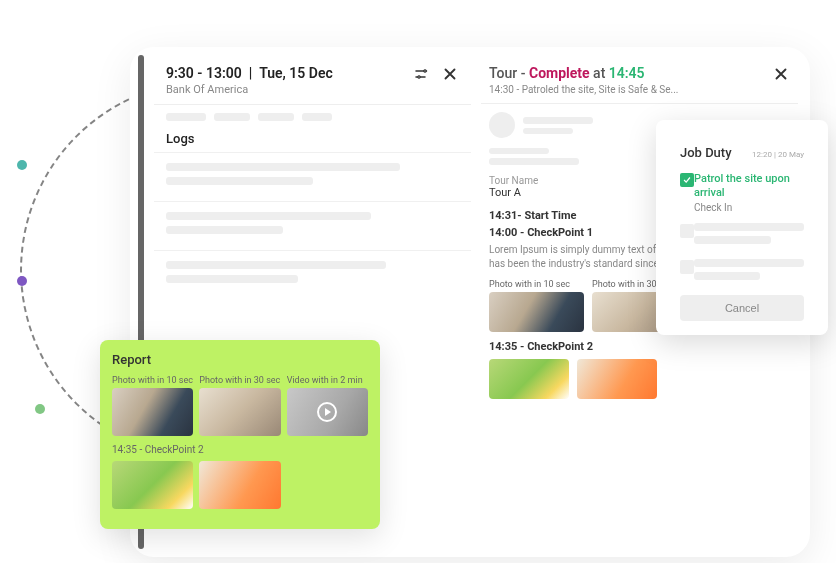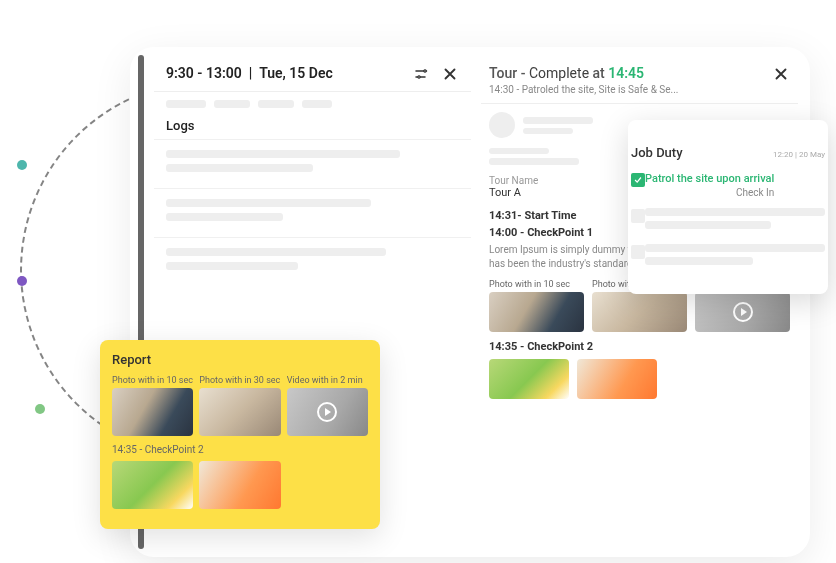--- a/index.html
+++ b/index.html
@@ -32,21 +32,21 @@
 .sk { background: #eee; border-radius: 3px; height: 8px; }
 
 .section-title { font-size: 13px; padding: 6px 12px; color: #222; font-weight: 500; }
 .log-item { padding: 10px 12px; border-top: 1px solid #f0f0f0; }
 .log-item .sk { margin-bottom: 6px; }
 
 
 .panel-right { flex: 1; min-width: 0; padding-right: 12px; }
 .tour-header { padding: 10px 8px 8px; display: flex; justify-content: space-between; align-items: flex-start; border-bottom: 1px solid #eee; }
 .tour-title { font-size: 14px; font-weight: 500; color: #555; }
-.tour-title .complete { color: #404040; font-weight: 400; }
+.tour-title .complete { color: #be185d; font-weight: 700; }
 .tour-title .time { color: #2bb673; font-weight: 600; }
 .tour-sub { font-size: 10px; color: #888; margin-top: 3px; }
 
 .tour-body { padding: 8px; font-size: 11px; color: #555; }
 .tour-user { display: flex; gap: 8px; align-items: center; margin-bottom: 10px; }
 .avatar-sk { width: 26px; height: 26px; border-radius: 50%; background: #eee; }
 .tour-field-label { font-size: 10px; color: #999; }
 .tour-field-val { font-size: 11px; color: #333; margin-bottom: 10px; }
 .tour-line { margin-bottom: 4px; }
 .tour-line b { color: #333; }
@@ -58,32 +58,32 @@
 .thumb { width: 100%; height: 40px; border-radius: 4px; position: relative; overflow: hidden; }
 .thumb.a { background: linear-gradient(120deg, #d9cfc2 0%, #b8a890 40%, #3a4a5a 70%, #2a3340 100%); }
 .thumb.b { background: linear-gradient(135deg, #e8dfd0 0%, #c9b8a0 50%, #998876 100%); }
 .thumb.c { background: linear-gradient(120deg, #c8c8c8 0%, #a8a8a8 60%, #888 100%); }
 .thumb.d { background: linear-gradient(135deg, #b8d878 0%, #88c850 50%, #f8d860 80%, #fff 100%); }
 .thumb.e { background: linear-gradient(120deg, #f0e8d8 0%, #ff9850 60%, #ff7830 100%); }
 .play-icon { position: absolute; top: 50%; left: 50%; width: 20px; height: 20px; margin: -10px 0 0 -10px; border: 2px solid #fff; border-radius: 50%; display: flex; align-items: center; justify-content: center; }
 .play-icon::after { content: ""; border-left: 6px solid #fff; border-top: 4px solid transparent; border-bottom: 4px solid transparent; margin-left: 2px; }
 
 
-.report-card { position: absolute; top: 340px; left: 100px; width: 280px; background: #fde047; border-radius: 8px; box-shadow: 0 8px 30px rgba(0,0,0,0.12); padding: 12px; }
+.report-card { position: absolute; top: 340px; left: 100px; width: 280px; background: #bef264; border-radius: 8px; box-shadow: 0 8px 30px rgba(0,0,0,0.12); padding: 12px; }
 .report-title { font-size: 13px; color: #333; margin-bottom: 8px; font-weight: 500; }
 .report-card .thumb { height: 48px; }
 .report-card .media-row { gap: 6px; }
 .report-cp { font-size: 10px; color: #666; margin: 6px 0; }
 
 
-.duty-card { position: absolute; top: 120px; right: 8px; width: 200px; background: #fff; border-radius: 8px; box-shadow: 0 8px 30px rgba(0,0,0,0.15); padding: 14px 3px; }
+.duty-card { position: absolute; top: 120px; right: 8px; width: 172px; background: #fff; border-radius: 8px; box-shadow: 0 8px 30px rgba(0,0,0,0.15); padding: 14px 24px; }
 .duty-head { display: flex; justify-content: space-between; align-items: baseline; margin-bottom: 12px; }
 .duty-title { font-size: 13px; font-weight: 500; color: #333; }
 .duty-time { font-size: 8px; color: #aaa; margin-top: 16px; }
-.duty-item { display: flex; gap: 0; align-items: flex-start; margin-bottom: 10px; text-align: right; }
+.duty-item { display: flex; gap: 0; align-items: flex-start; margin-bottom: 10px; }
 .checkbox { width: 14px; height: 14px; border-radius: 2px; background: #2bb673; display: flex; align-items: center; justify-content: center; flex-shrink: 0; margin-top: 1px; }
 .checkbox svg { width: 10px; height: 10px; stroke: #fff; stroke-width: 3; fill: none; }
 .checkbox.empty { background: #eee; }
 .duty-label { font-size: 11px; color: #2bb673; font-weight: 500; line-height: 1.3; }
 .duty-sub { font-size: 10px; color: #888; margin-top: 1px; }
 .duty-sk { flex: 1; }
 .duty-sk .sk { margin-bottom: 5px; }
 .duty-actions { display: flex; gap: 8px; margin-top: 6px; }
 .btn { flex: 1; padding: 7px 0; border-radius: 4px; font-size: 11px; font-weight: 500; text-align: center; cursor: pointer; border: none; }
 .btn.cancel { background: #eee; color: #888; }
@@ -102,20 +102,21 @@
 <div class="tablet">
   <div class="tablet-bezel"></div>
   <div class="tablet-body">
 
     <div class="panel-left">
       <div class="header">
         <div class="header-info">
           <div class="header-time">
             <span>9:30 - 13:00</span>&nbsp; | &nbsp;<span>Tue, 15 Dec</span>
           </div>
+          <div class="header-sub">Bank Of America</div>
         </div>
         <div class="header-icons">
           <span class="icon">
               <svg viewBox="0 0 24 24">
                 <path d="M4 8h12M4 16h12M14 8l4 0M6 16l-2 0" stroke-width="2" stroke-linecap="round"></path>
                 <circle cx="16" cy="8" r="2"></circle>
                 <circle cx="8" cy="16" r="2"></circle>
               </svg>
             </span>
           <span class="icon">
@@ -263,14 +264,15 @@
       </div>
   </div>
   <div class="duty-item">
     <div class="checkbox empty"></div>
     <div class="duty-sk">
         <div class="sk" style="width:100%"></div>
         <div class="sk" style="width:60%"></div>
       </div>
   </div>
   <div class="duty-actions">
+    <button class="btn cancel">Cancel</button>
   </div>
 </div>
 
 </body></html>

